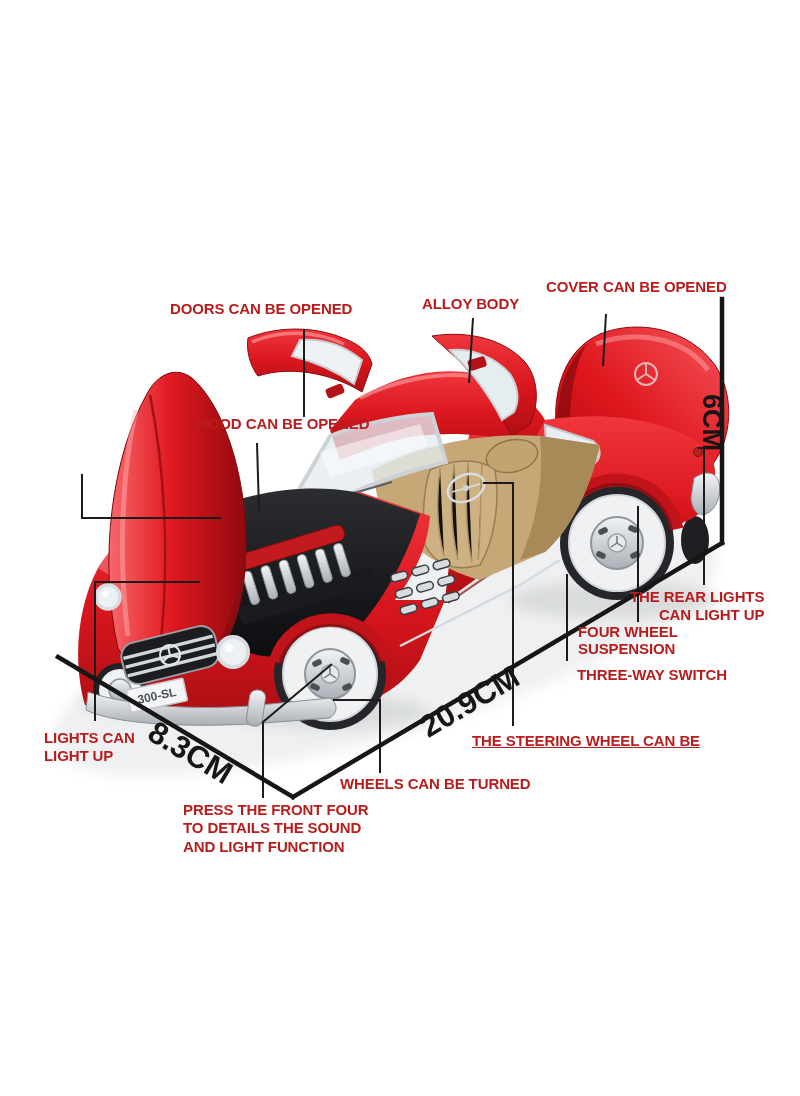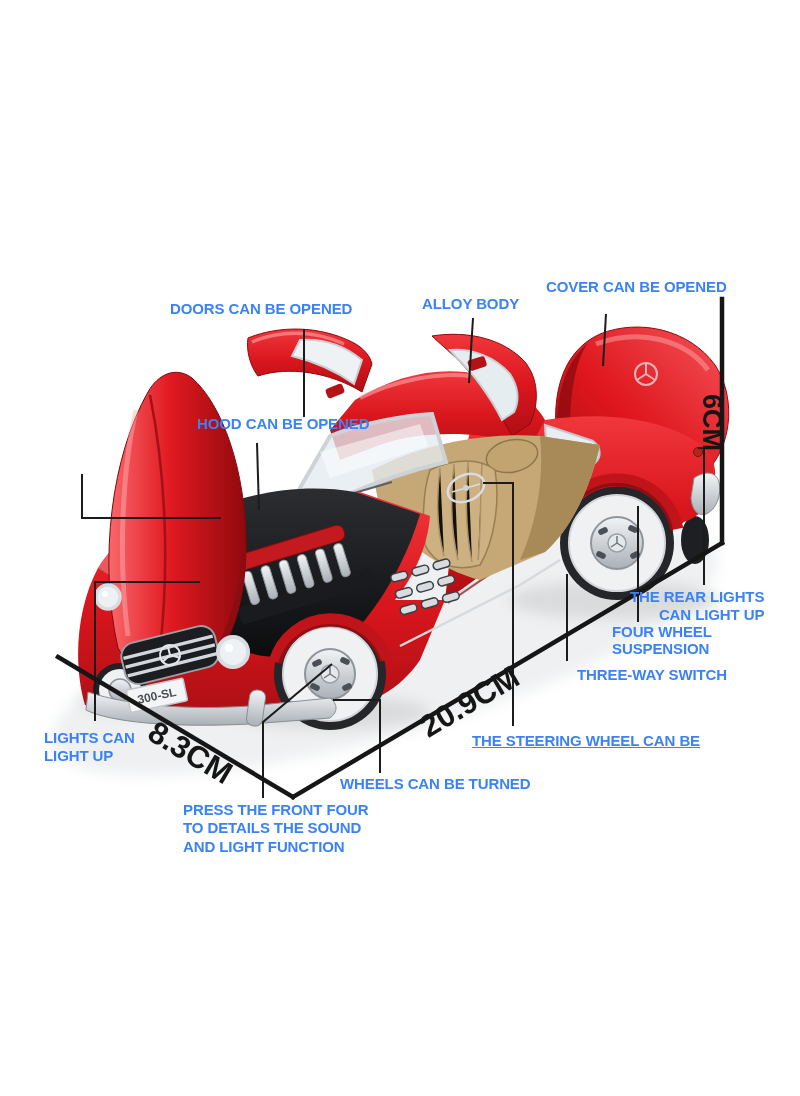--- a/index.html
+++ b/index.html
@@ -1,20 +1,20 @@
 <!DOCTYPE html>
 <html><head>
 <meta charset="utf-8">
 <style>
   html,body{margin:0;padding:0;background:#fff;}
   #stage{position:relative;width:800px;height:1096px;background:#ffffff;overflow:hidden;
          font-family:"Liberation Sans",sans-serif;}
   #car-svg{position:absolute;left:0;top:0;z-index:1;}
   .label{position:absolute;z-index:2;font-weight:700;font-size:15px;line-height:16px;
-         color:#3b82f6;white-space:nowrap;letter-spacing:-0.1px;}
+         color:#b91c1c;white-space:nowrap;letter-spacing:-0.1px;}
   .label.center{text-align:center;white-space:normal;text-decoration:underline;}
   .lh17{line-height:17.5px;}
   .lh18{line-height:18.4px;}
   .dim{position:absolute;z-index:2;font-weight:700;color:#161616;white-space:nowrap;
        letter-spacing:0;}
   #dim-length{left:408px;top:684px;width:124px;font-size:31px;text-align:center;
               transform:rotate(-30.6deg);transform-origin:center;}
   #dim-width{left:140px;top:735px;width:100px;font-size:31px;text-align:center;
              transform:rotate(30.8deg);transform-origin:center;}
   #dim-height{left:727px;top:394px;font-size:27px;transform:rotate(90deg);
@@ -293,21 +293,21 @@
 <div class="label" style="left:44px;top:729px;line-height:18px;">
   <div>LIGHTS CAN</div>
   <div>LIGHT UP</div>
 </div>
 
 <div class="label lh17" style="left:630px;top:588px;text-align:right;">
   <div>THE REAR LIGHTS</div>
   <div>CAN LIGHT UP</div>
 </div>
 
-<div class="label" style="left:612px;top:624px;line-height:16.5px;">
+<div class="label" style="left:578px;top:624px;line-height:16.5px;">
   <div>FOUR WHEEL</div>
   <div>SUSPENSION</div>
 </div>
 
 <div class="label" style="left:537px;top:667px;margin-left:40px;">THREE-WAY SWITCH</div>
 
 <div class="label center lh17" style="left:440px;top:732px;width:292px;">
   <div>THE STEERING WHEEL CAN BE</div>
 </div>
 

